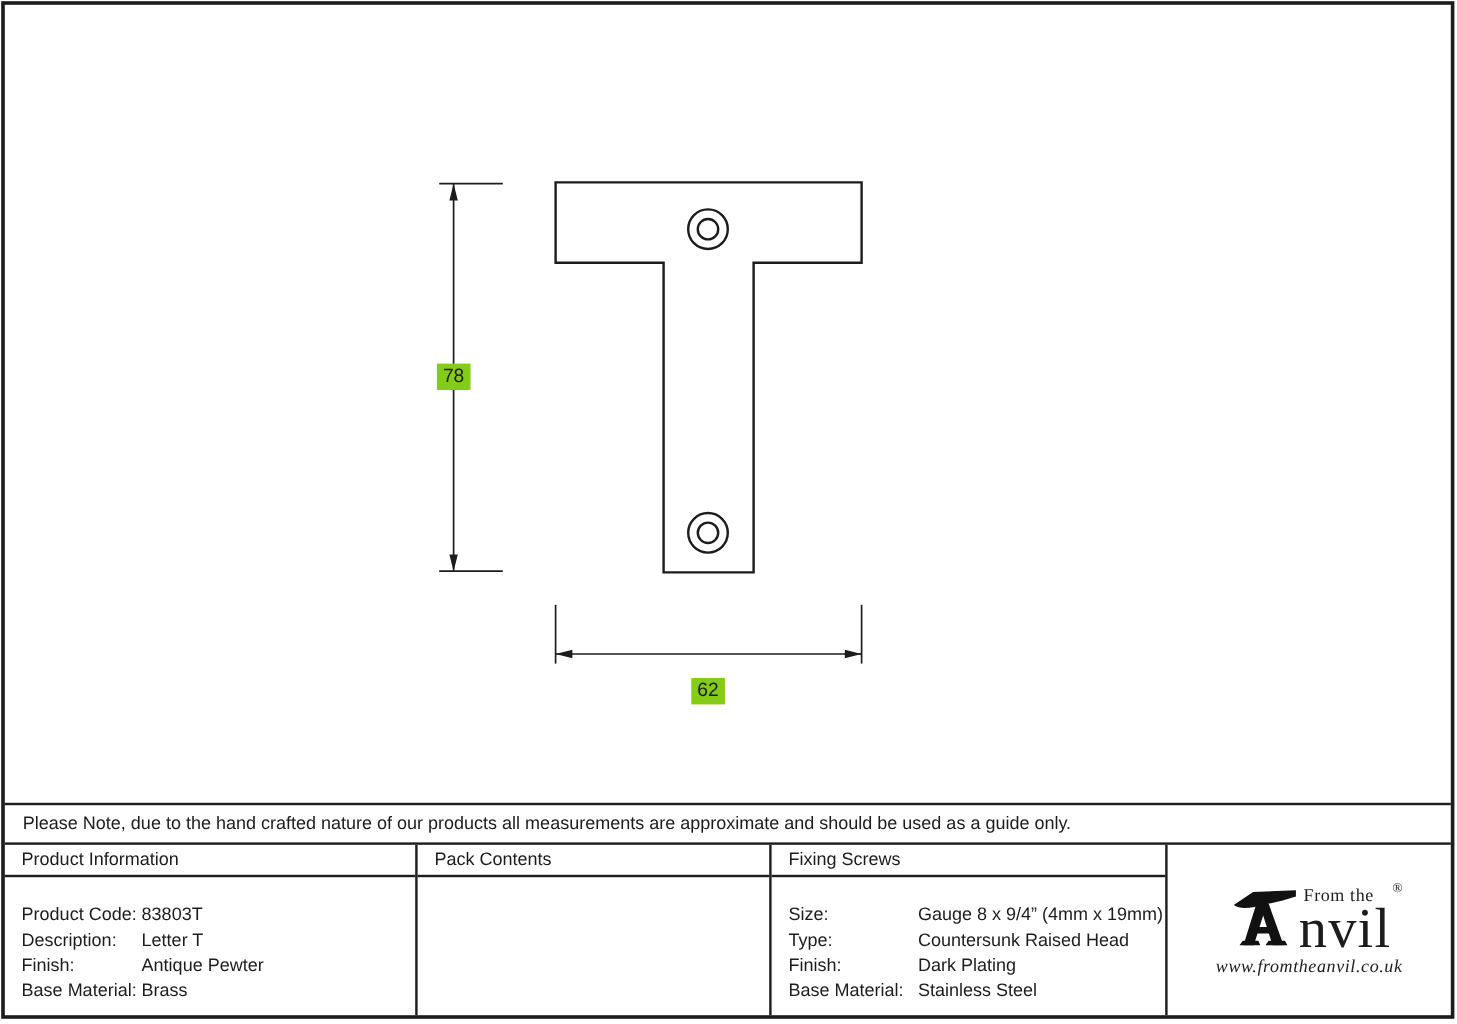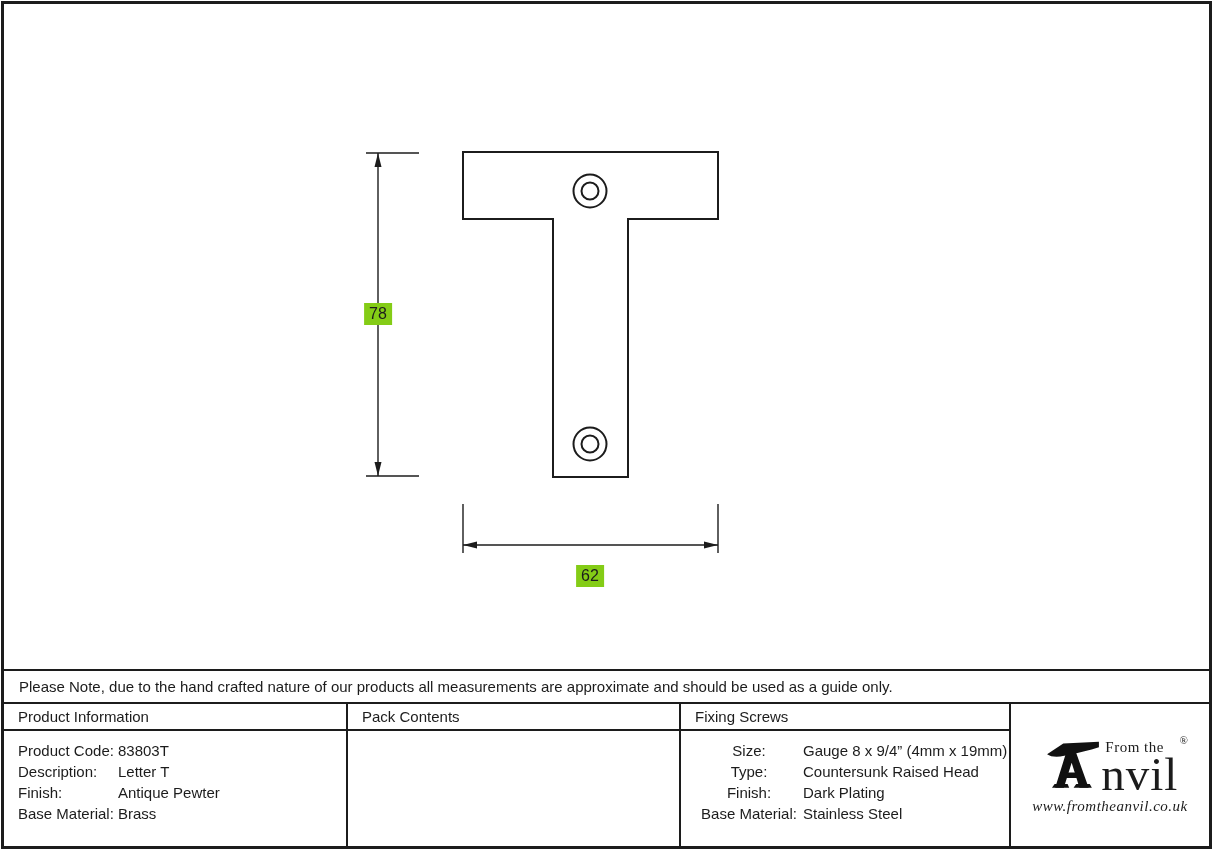--- a/index.html
+++ b/index.html
@@ -34,41 +34,41 @@
     height: 35px;
     border-top: 2px solid #1c1c1c;
     border-bottom: 2px solid #1c1c1c;
     box-sizing: border-box;
     display: flex; align-items: center;
     padding-left: 15px;
     font-size: 15px;
   }
   
   .spec-table { height: 142px; display: flex; }
-  .spec-col { box-sizing: border-box; display: flex; flex-direction: column; }
+  .spec-col { box-sizing: border-box; display: flex; flex-direction: column; gap: 12px; }
   .col-product { width: 344px; border-right: 2px solid #1c1c1c; }
-  .col-pack    { width: 333px; border-right: 2px solid #1c1c1c; }
+  .col-pack    { width: 295px; border-right: 2px solid #1c1c1c; }
   .col-fixing  { width: 330px; border-right: 2px solid #1c1c1c; }
   .col-logo    { flex: 1; align-items: center; justify-content: center; }
   .col-header {
     height: 27px;
     border-bottom: 2px solid #1c1c1c;
     box-sizing: border-box;
     display: flex; align-items: center;
     padding-left: 14px;
     font-size: 15px;
   }
   .col-body {
     padding: 9px 0 0 14px;
     font-size: 15px;
     line-height: 21px;
   }
   .spec-row { display: flex; }
   .col-product .spec-label { width: 100px; flex-shrink: 0; }
-  .col-fixing  .spec-label { width: 108px; flex-shrink: 0; text-align: center; }
+  .col-fixing  .spec-label { width: 108px; flex-shrink: 0; }
   
   .anvil-logo { display: flex; flex-direction: column; align-items: flex-end; }
   .logo-main { display: flex; align-items: flex-end; }
   .anvil-mark { width: 54px; height: 58px; margin-right: 1px; }
   .logo-right { display: flex; flex-direction: column; align-items: flex-start; }
   .from-the {
     font-family: "Liberation Serif", serif;
     font-size: 15px; letter-spacing: 0.5px;
     margin-bottom: 0px; margin-left: 4px;
   }

